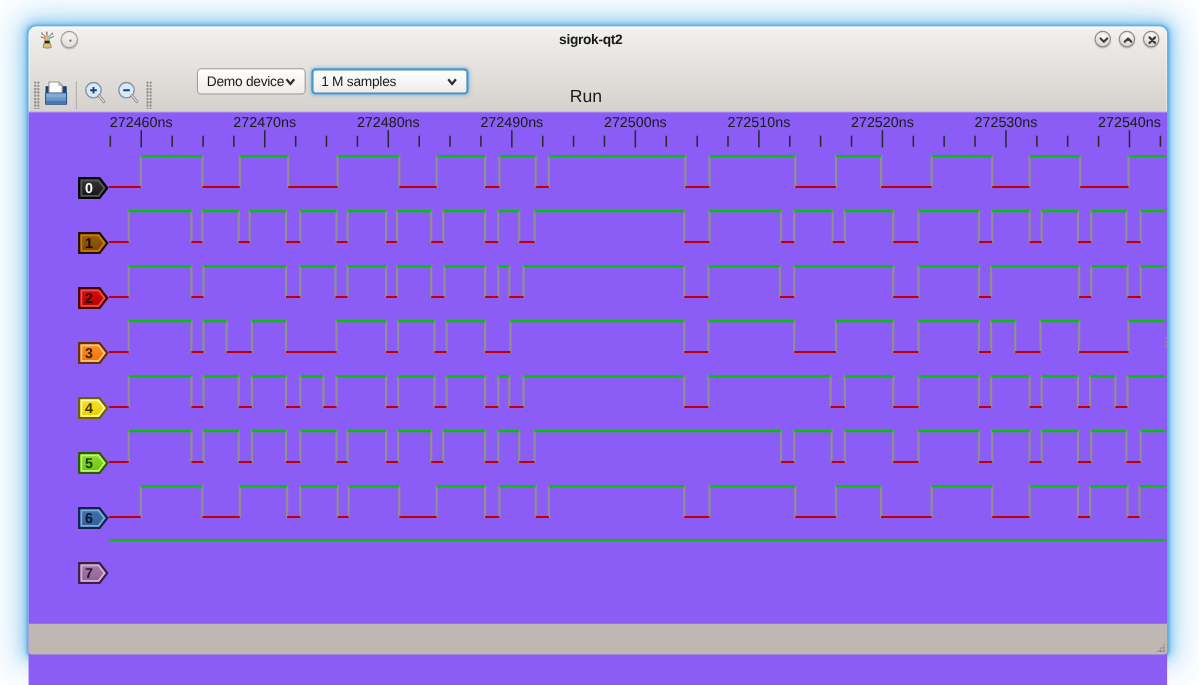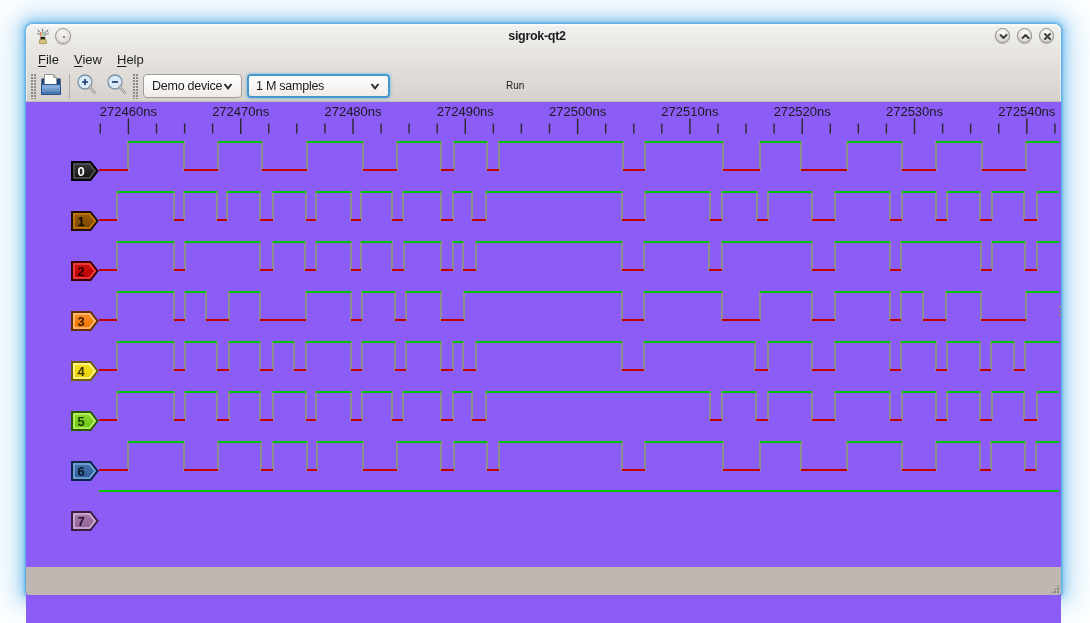--- a/index.html
+++ b/index.html
@@ -25,26 +25,26 @@
   border:1px solid #9b9792; box-shadow:0 1px 1px rgba(0,0,0,.18); }
 #rbtn::after { content:""; position:absolute; left:7px; top:6.5px; width:2px; height:2px; border-radius:50%; background:#666; }
 #menubar { position:absolute; left:0; top:23px; width:100%; height:23px; font-size:13px; color:#1c1c1c; }
 .mi { position:absolute; top:5px; }
 .mi u { text-decoration:underline; text-underline-offset:2px; }
 #toolbar { position:absolute; left:0; top:46px; width:100%; height:32px; }
 .handle { position:absolute; top:3px; width:5px; height:25px;
   background-image:radial-gradient(circle at 1px 1px, #8f8a84 0.9px, rgba(0,0,0,0) 1.15px);
   background-size:3px 3px; }
 .tsep { position:absolute; top:3px; width:1px; height:25px; background:#b2aea8; }
-.combo { position:absolute; top:50px; height:24px; border-radius:4px;
+.combo { position:absolute; top:38px; height:24px; border-radius:4px;
   background:linear-gradient(#ffffff, #f6f4f2 60%, #eeebe8); border:1px solid #a29d97;
-  font-size:12.5px; letter-spacing:-0.25px; color:#1c1c1c; line-height:22px; padding-left:8px; }
+  font-size:12.5px; letter-spacing:-0.25px; color:#1c1c1c; line-height:22px; padding-left:8px;margin-left:36px; }
 .combo.focus { border:2px solid #4596ca; box-shadow:0 0 3px 1px rgba(100,175,225,.55); line-height:20px; padding-left:7px; }
 .chev { position:absolute; right:8px; top:8px; width:10px; height:7px; }
-#run { position:absolute; left:480px; top:56px; font-size:10px; color:#1c1c1c; }
+#run { position:absolute; left:492px; top:56px; font-size:16px; color:#1c1c1c; }
 #content { position:absolute; left:0; top:78px; width:100%; height:532px; background:#8b5cf6; }
 #statusbar { position:absolute; left:0; bottom:0; width:100%; height:28px; background:#bfb8b2; border-radius:0 0 3px 3px; }
 #grip { position:absolute; right:2px; bottom:2px; width:8px; height:8px;
   background-image:radial-gradient(circle at 1px 1px, #8a8680 1px, rgba(0,0,0,0) 1.2px);
   background-size:3px 3px; clip-path:polygon(100% 0, 100% 100%, 0 100%); }
 .chlab { position:absolute; left:45px; }
 .rl { font-size:13px; fill:#1a1a1a; font-family:"Liberation Sans", sans-serif; }
 </style></head>
 <body>
 <div id="win">
@@ -77,25 +77,20 @@
   <div class="wbtn" style="left:991px">
         <svg width="13" height="13" viewBox="0 0 13 13">
           <path d="M3.5 8 L6.5 5 L9.5 8" stroke="#3c3c3c" stroke-width="2" fill="none" stroke-linecap="round" stroke-linejoin="round"></path>
         </svg>
       </div>
   <div class="wbtn" style="left:1013px">
         <svg width="13" height="13" viewBox="0 0 13 13">
           <path d="M4 4 L9 9 M9 4 L4 9" stroke="#3c3c3c" stroke-width="2" fill="none" stroke-linecap="round"></path>
         </svg>
       </div>
-  <div id="menubar">
-   <span class="mi" style="left:12px"><u>F</u>ile</span>
-   <span class="mi" style="left:48px"><u>V</u>iew</span>
-   <span class="mi" style="left:91px"><u>H</u>elp</span>
-  </div>
   <div id="toolbar"></div>
   <div class="handle" style="left:5px; top:50px"></div>
   <svg style="position:absolute; left:13px; top:48px" width="24" height="26" viewBox="0 0 24 26">
     <path d="M3 7 L3 22.5 L21 22.5 L21 7 Z" fill="#1d4888" stroke="#143464" stroke-width="1.2"></path>
     <path d="M5.5 2.5 L14.5 2.5 L17.5 5.5 L17.5 14 L5.5 14 Z" fill="#fcfcfb" stroke="#97978f" stroke-width="1"></path>
     <path d="M14.5 2.5 L14.5 5.5 L17.5 5.5 Z" fill="#d5d5d1" stroke="#97978f" stroke-width="0.8"></path>
     <path d="M2.5 12.5 L21.5 12.5 L21.5 22.5 L2.5 22.5 Z" fill="#6d97cc" stroke="#2c5590" stroke-width="1"></path>
     <path d="M3 13 L21 13 L21 16.5 L3 16.5 Z" fill="#85aad8"></path>
     <path d="M3 19.5 L21 19.5 L21 22 L3 22 Z" fill="#4a76ae"></path>
   </svg>

